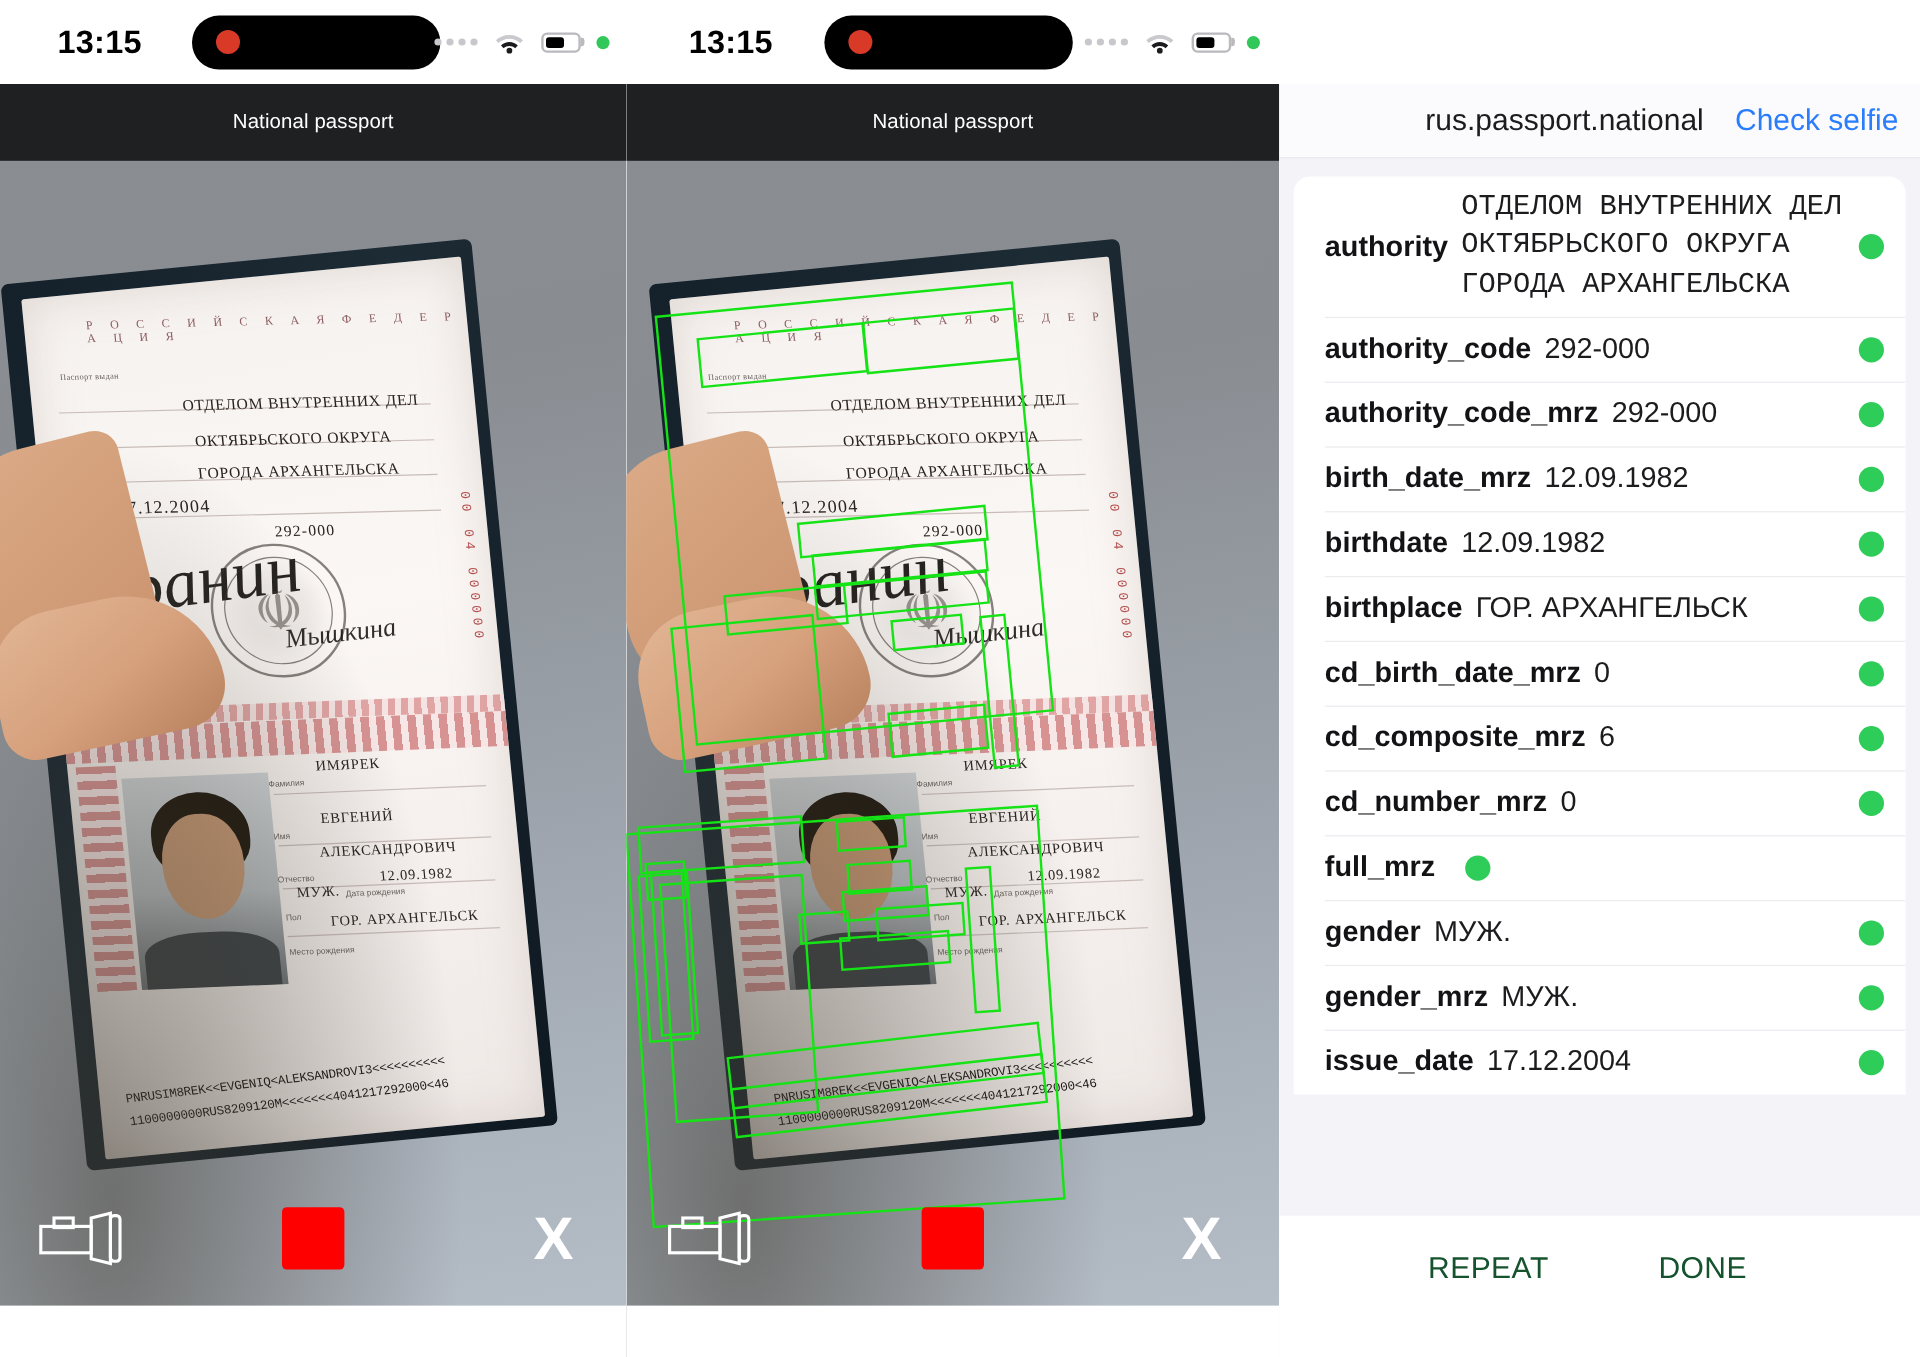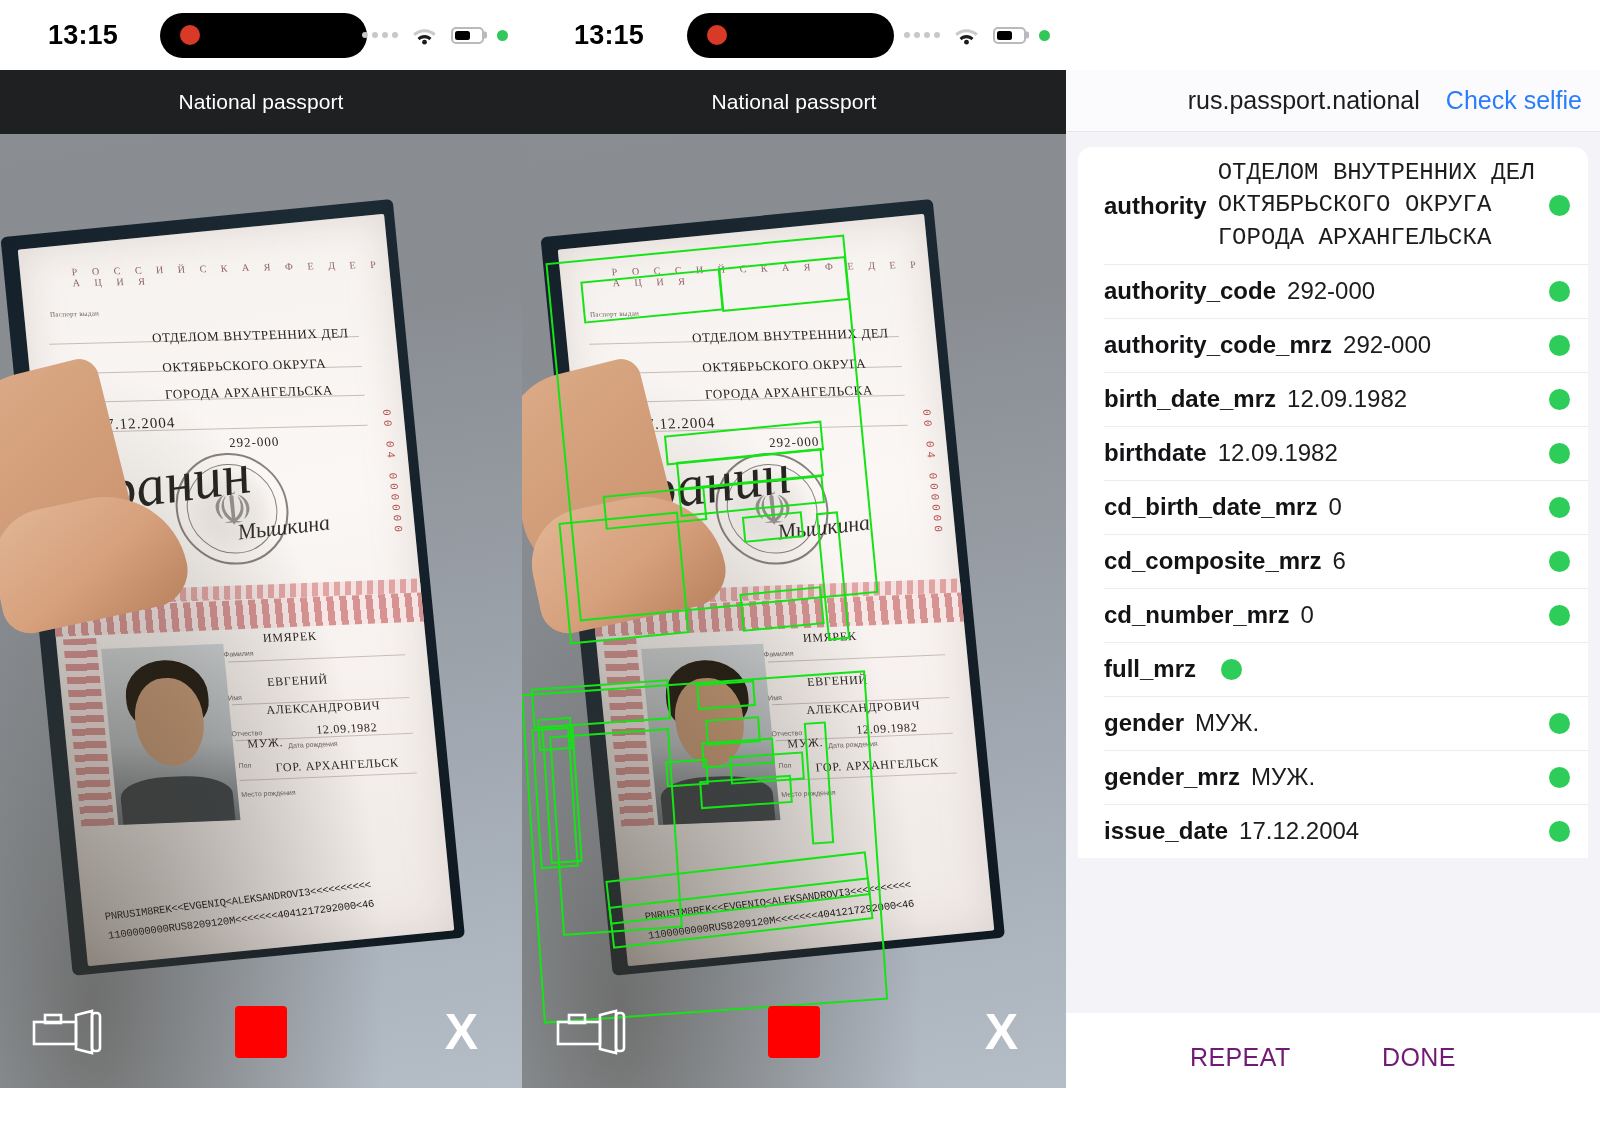--- a/index.html
+++ b/index.html
@@ -60,21 +60,21 @@
   }
   .camera::after{
     content:""; position:absolute; inset:0;
     background: radial-gradient(ellipse at 18% 88%, rgba(60,55,45,.55) 0%, rgba(80,75,65,0) 48%);
     pointer-events:none;
   }
   .cam-title {
     position: absolute; top: 0; left: 0; right: 0; height: 64px;
     background: #1f2022; color: #fff; display: flex;
     align-items: center; justify-content: center;
-    font-size: 21px; letter-spacing: .1px; z-index: 8;
+    font-size: 17px; letter-spacing: .1px; z-index: 8;
   }
   .cam-bottom-white {
     position: absolute; left: 0; right: 0; bottom: 0; height: 43px;
     background: #fff; z-index: 9;
   }
   .cam-controls {
     position: absolute; left: 0; right: 0; bottom: 43px; height: 112px;
     display: flex; align-items: center; z-index: 10;
   }
   .ctrl { position: absolute; display: flex; align-items: center; justify-content: center; }
@@ -232,21 +232,21 @@
   .row-val.multiline { line-height: 1.35; font-family: Liberation Mono, monospace; }
   .status-dot {
     width: 21px; height: 21px; border-radius:50%; background:#2ecc58;
     flex: 0 0 auto; margin-left: 14px;
   }
   .rp-footer {
     position:absolute; left:0; right:0; bottom:0; height: 118px;
     background:#fff; display:flex; align-items:flex-start; padding-top:30px;
   }
   .foot-btn {
-    font-size: 25px; color:#701a75; letter-spacing:.4px;
+    font-size: 25px; color:#14532d; letter-spacing:.4px;
     position:absolute; cursor:pointer;
   }
 </style>
 </head>
 <body>
 
 <div class="screens">
 
   <div class="phone phone-left">
 
@@ -533,20 +533,25 @@
               <div class="row-key">birth_date_mrz</div>
               <div class="row-val">12.09.1982</div>
               <div class="status-dot"></div>
             </div>
             <div class="row">
               <div class="row-key">birthdate</div>
               <div class="row-val">12.09.1982</div>
               <div class="status-dot"></div>
             </div>
             <div class="row">
+              <div class="row-key">birthplace</div>
+              <div class="row-val">ГОР. АРХАНГЕЛЬСК</div>
+              <div class="status-dot"></div>
+            </div>
+            <div class="row">
               <div class="row-key">cd_birth_date_mrz</div>
               <div class="row-val">0</div>
               <div class="status-dot"></div>
             </div>
             <div class="row">
               <div class="row-key">cd_composite_mrz</div>
               <div class="row-val">6</div>
               <div class="status-dot"></div>
             </div>
             <div class="row">

